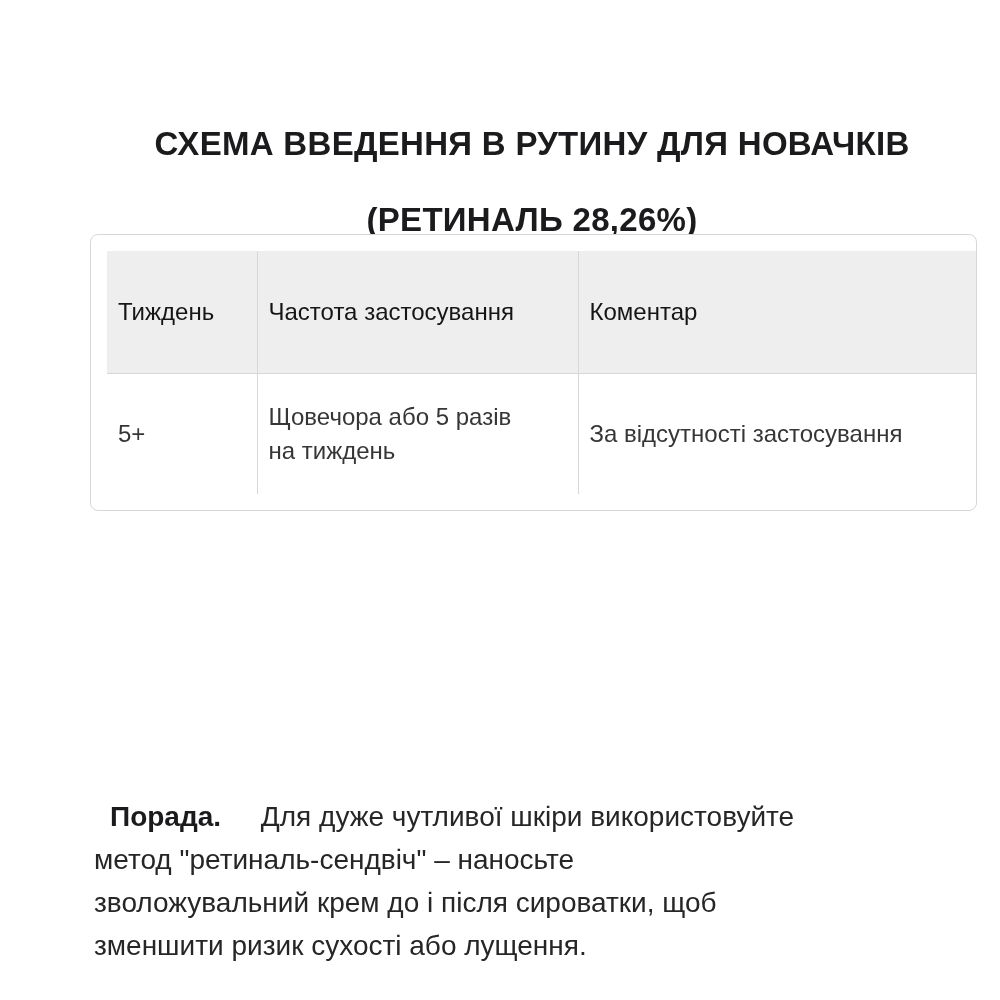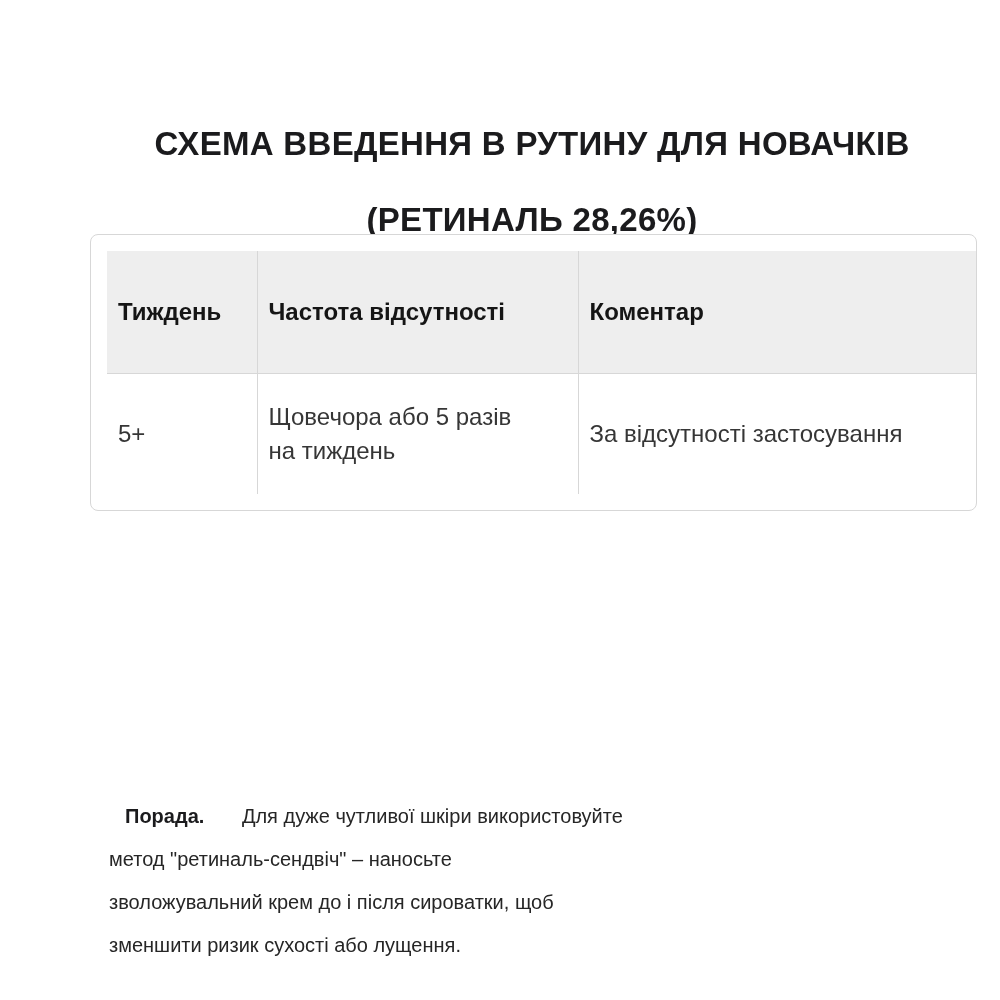--- a/index.html
+++ b/index.html
@@ -49,38 +49,38 @@
     padding: 10px 14px 10px 11px;
     border-right: 1px solid #d7d7d7;
     border-bottom: 1px solid #d7d7d7;
   }
   th:last-child, td:last-child { border-right: none; margin-left: 44px; }
   tbody tr:last-child td { border-bottom: none; }
   thead th {
     height: 122px;
     background: #eeeeee;
     font-size: 24px;
-    font-weight: 700;
+    font-weight: 400;
     color: #151515;
   }
   tbody td {
     height: 121px;
     background: #ffffff;
     font-size: 24px;
     font-weight: 400;
     color: #363636;
     line-height: 34px;
     white-space: pre-line;
   }
   .tip {
     position: absolute;
-    left: 61px;
+    left: 46px;
     top: 747px;
     width: 900px;
-    font-size: 20px;
+    font-size: 28px;
     line-height: 43px;
     color: #262626;
     white-space: pre-line;
   }
   .tip b { font-weight: 700; color: #1b1b1d; }
 </style>
 </head>
 <body>
 
 <div class="page">
@@ -93,21 +93,21 @@
   <div class="table-card">
     <table>
       <colgroup>
         <col class="c-week">
         <col class="c-freq">
         <col class="c-comment">
       </colgroup>
       <thead>
         <tr>
           <th>Тиждень</th>
-          <th>Частота відсутності</th>
+          <th>Частота застосування</th>
           <th>Коментар</th>
         </tr>
       </thead>
       <tbody>
         <tr>
           <td>5+</td>
           <td>Щовечора або 5 разів
 на тиждень</td>
           <td>За відсутності застосування</td>
         </tr>

